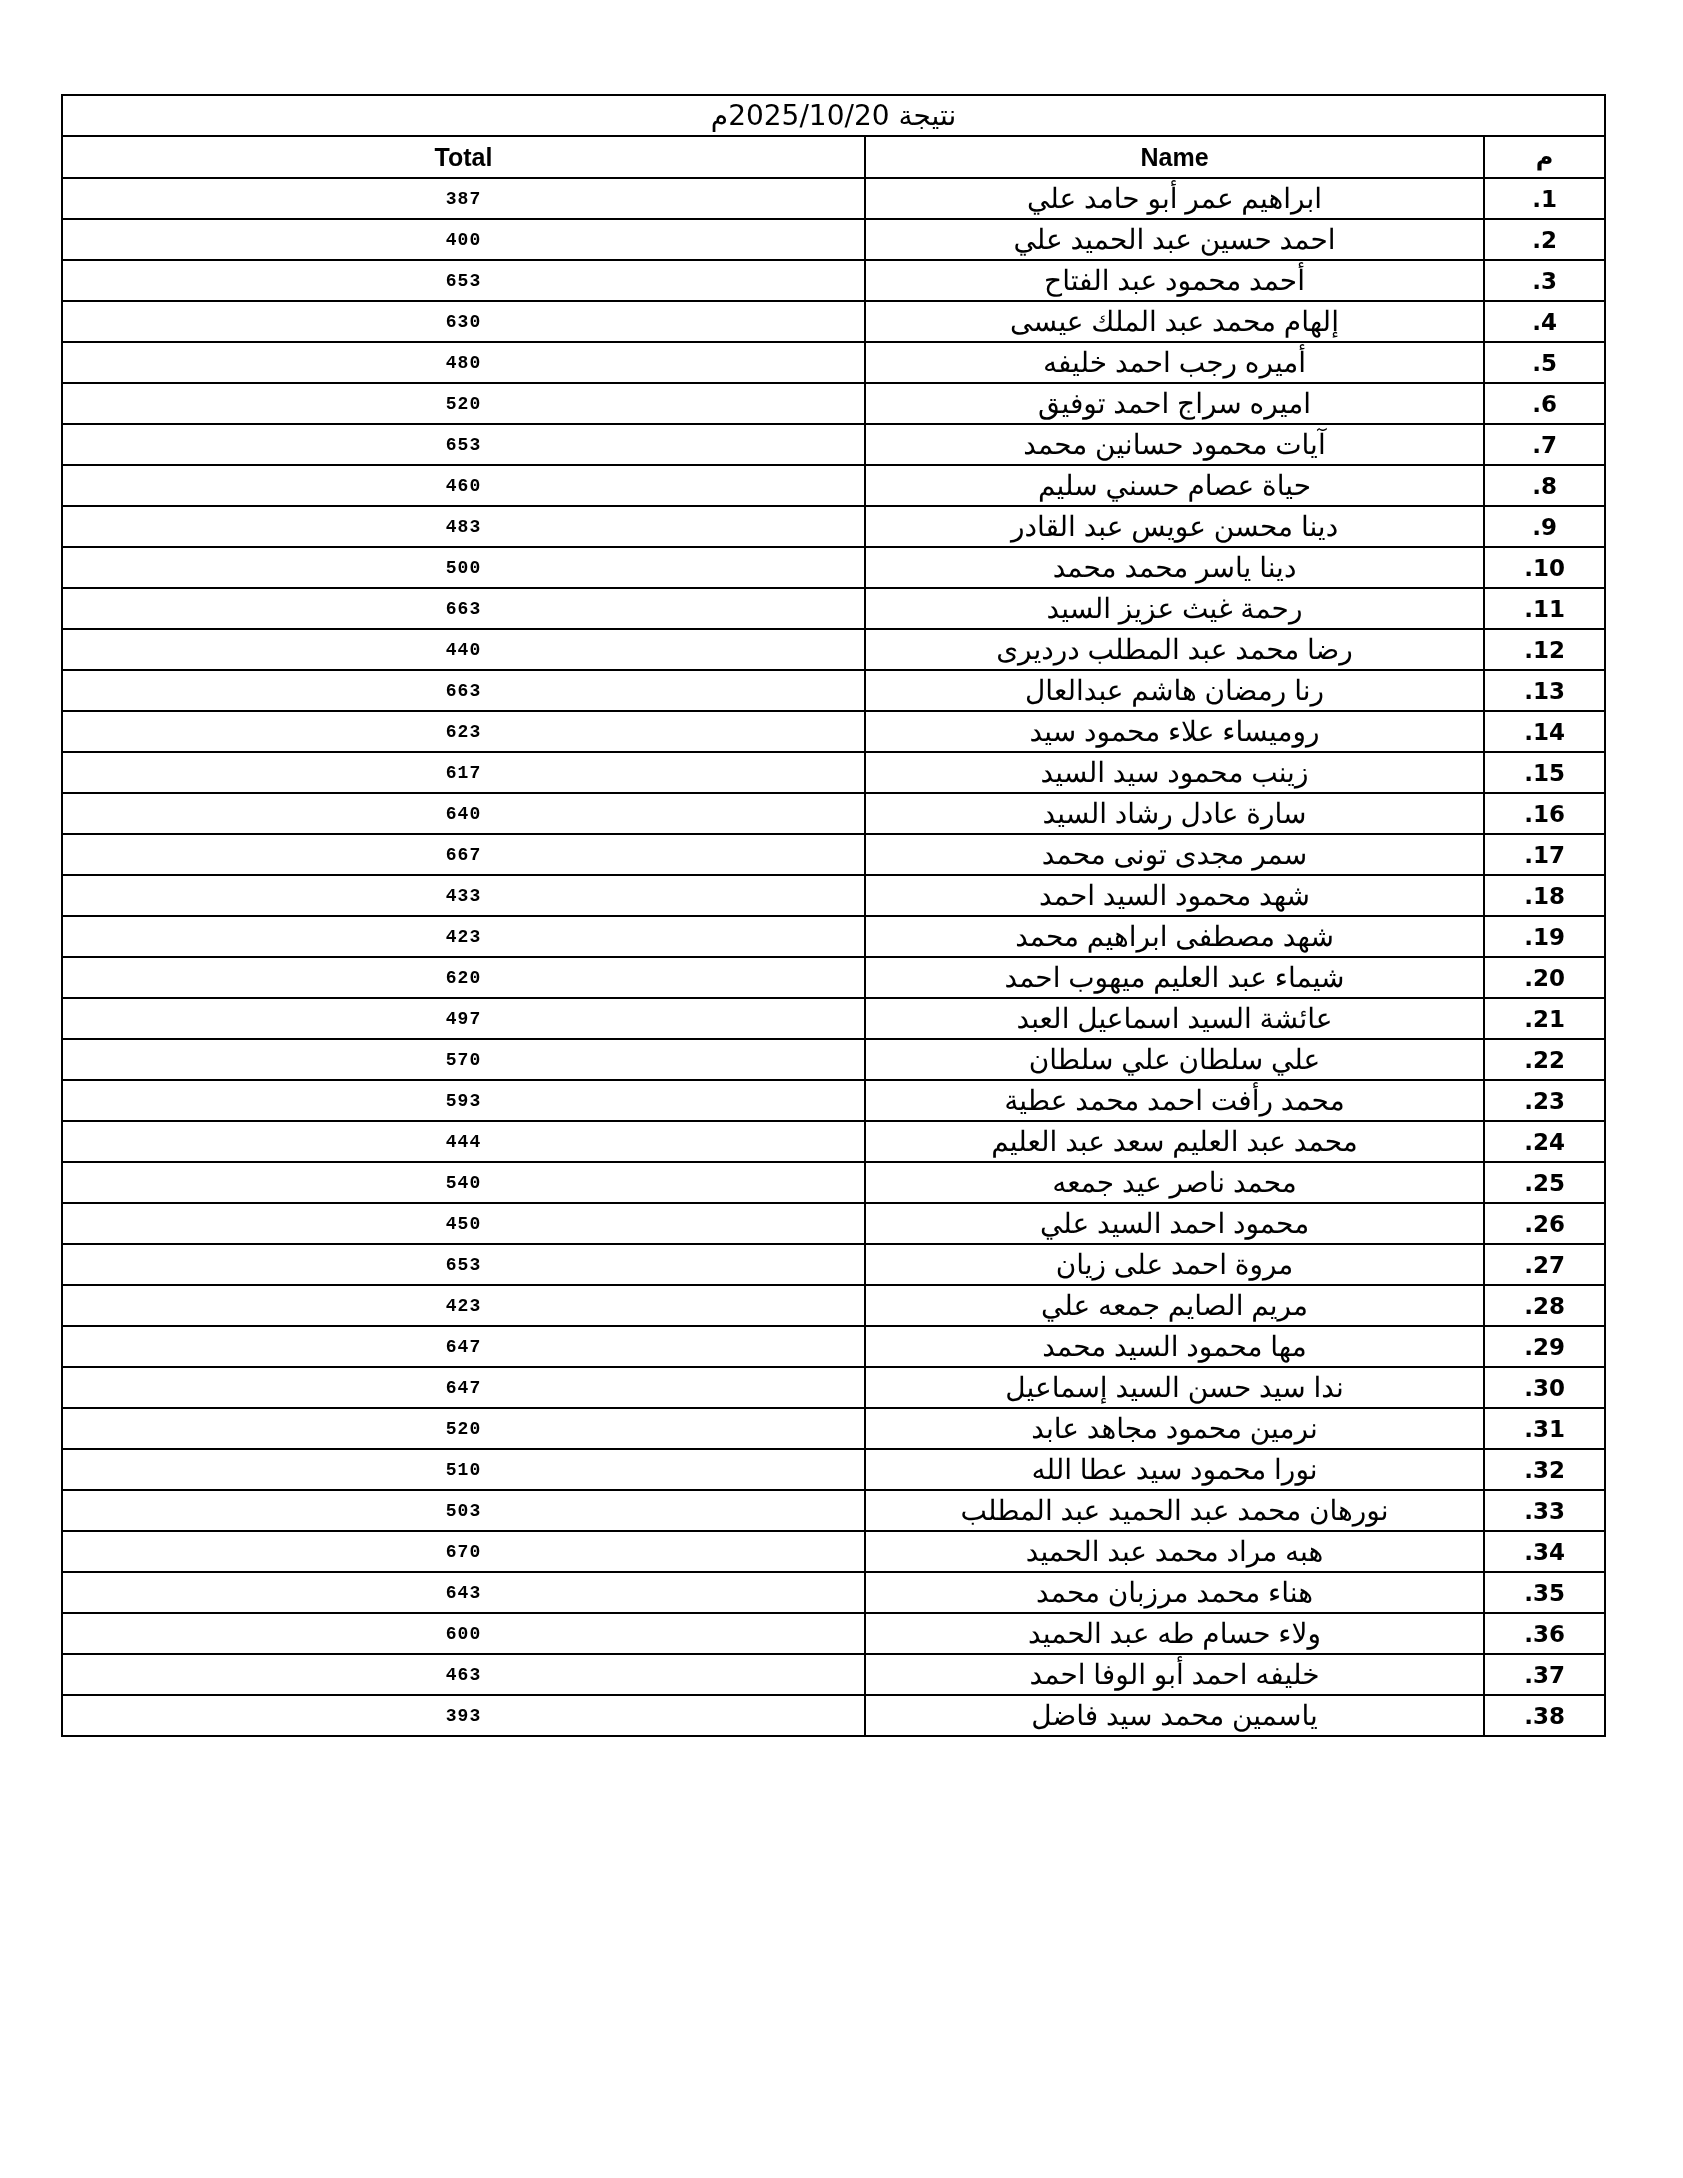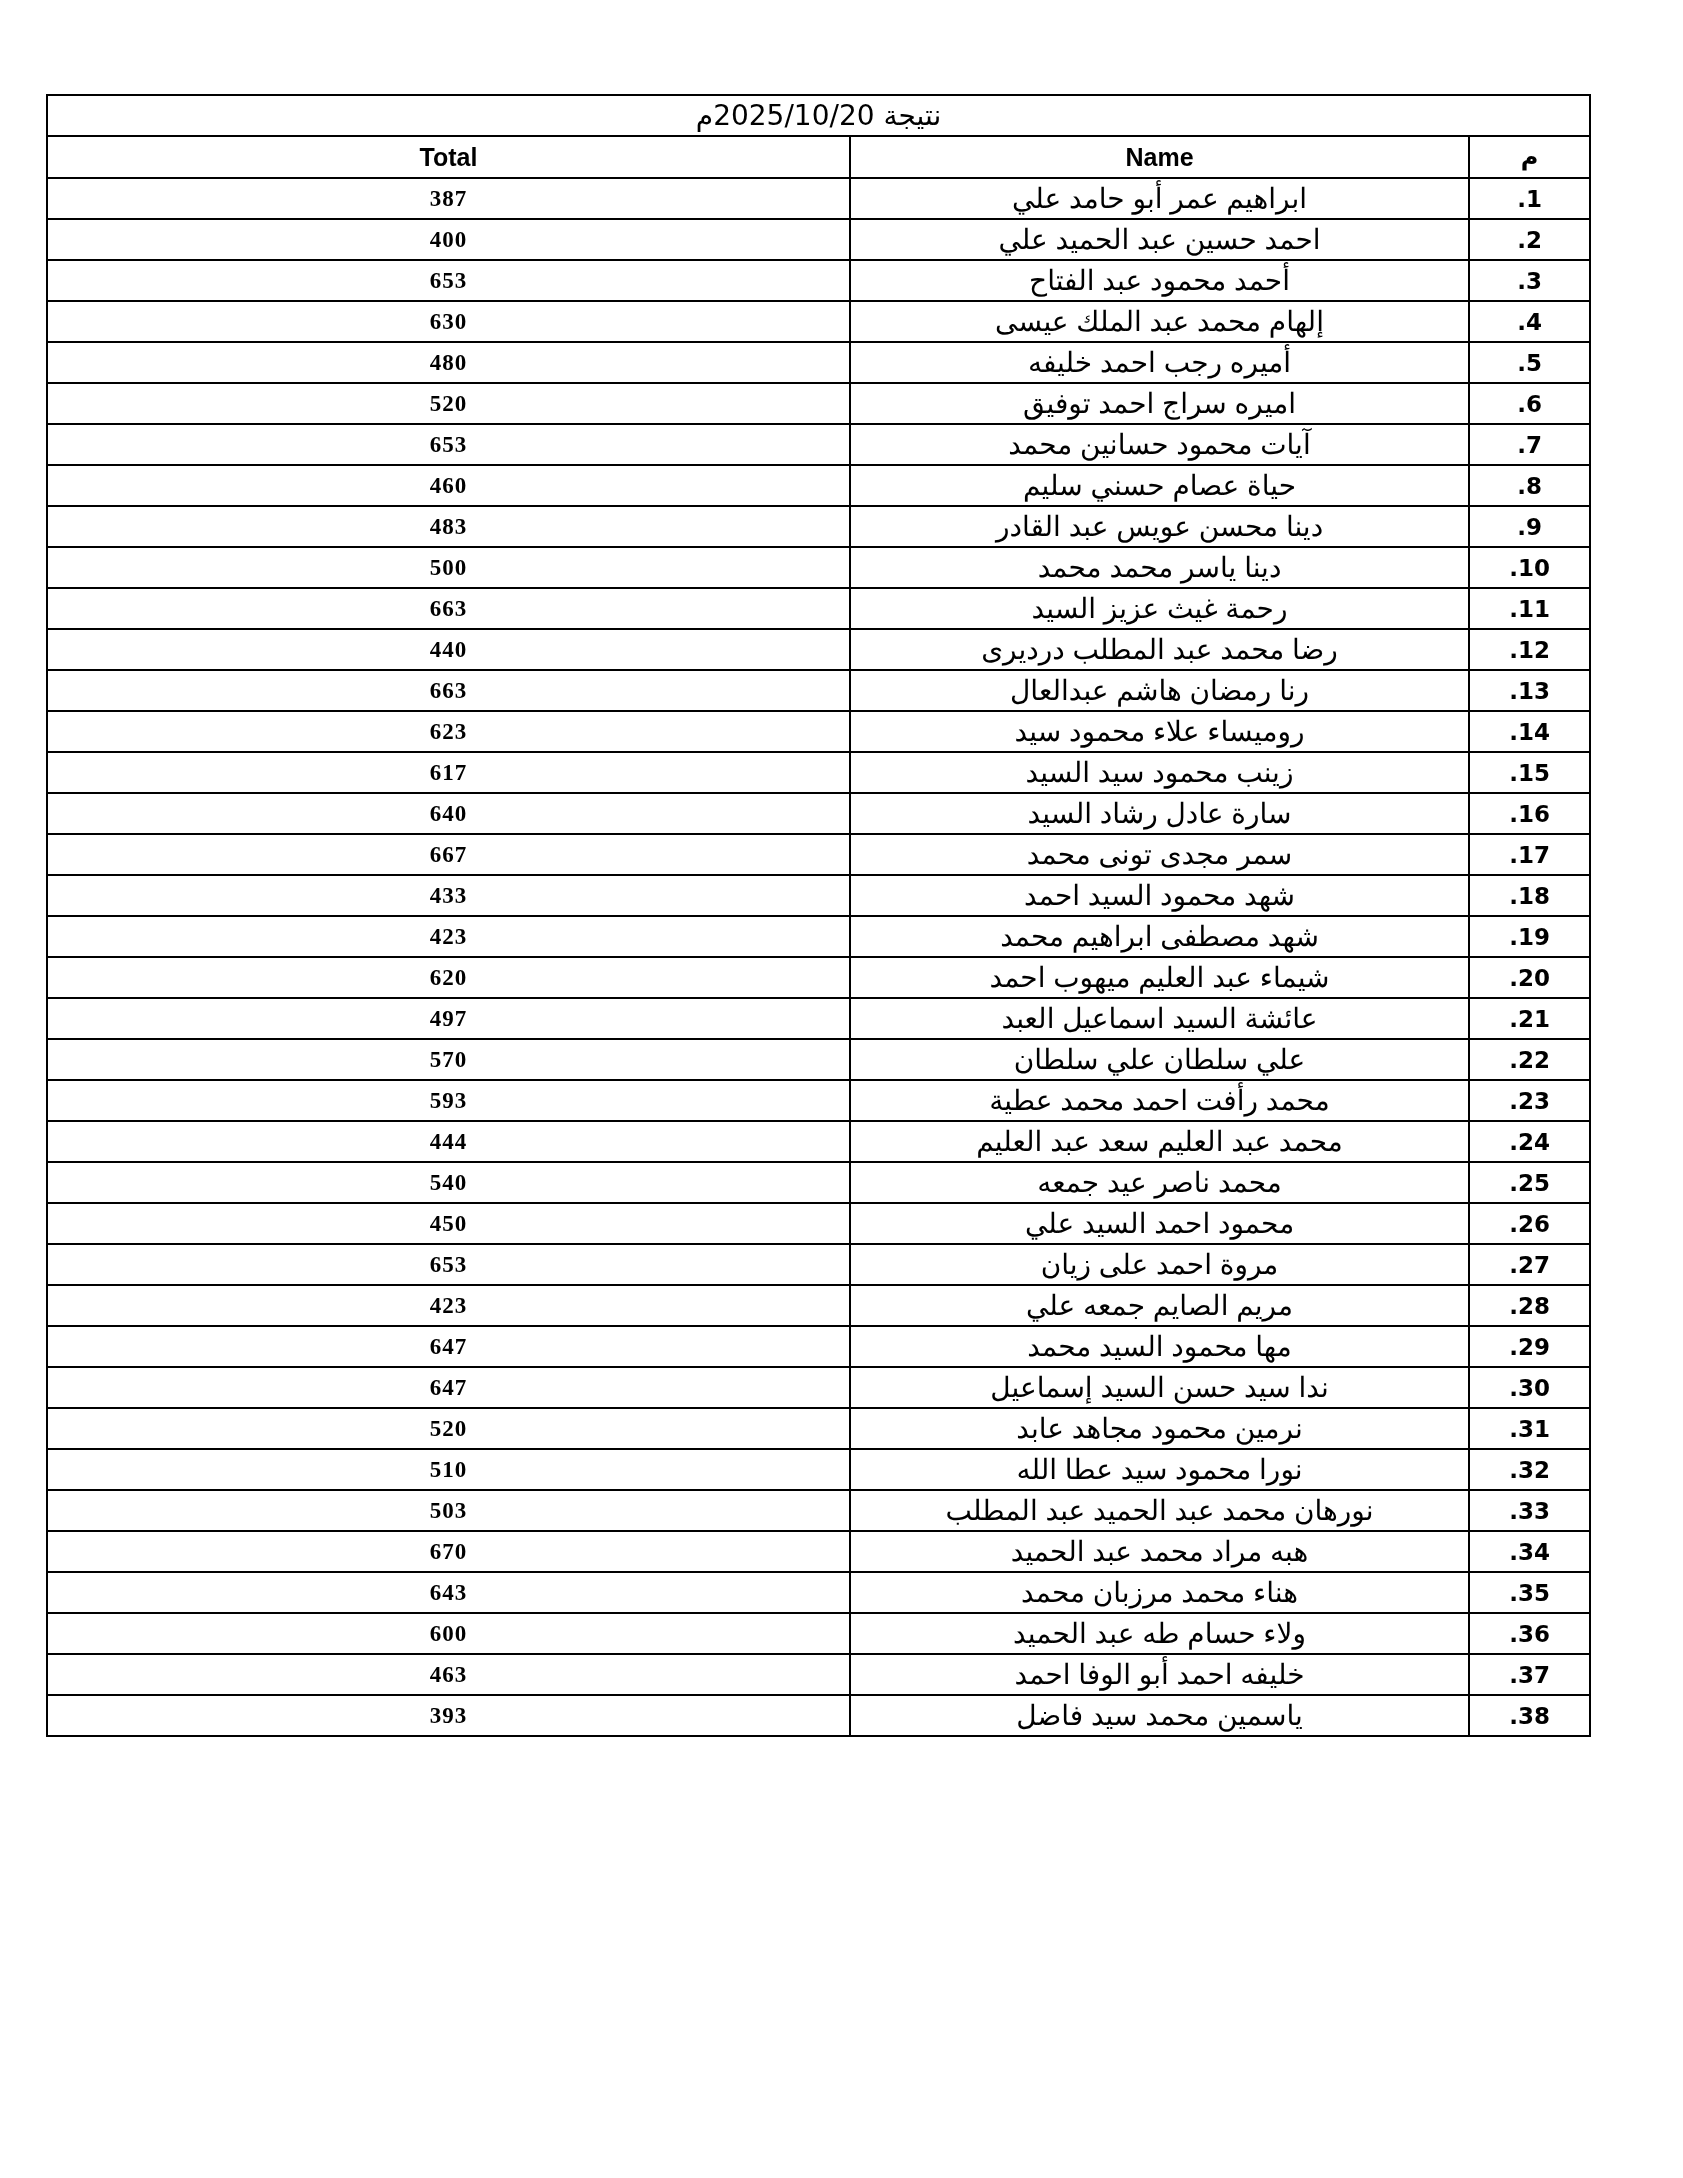--- a/index.html
+++ b/index.html
@@ -13,21 +13,21 @@
     position: relative;
     font-family: "DejaVu Sans", sans-serif;
   }
   .page {
     position: absolute;
     inset: 0;
     background: #ffffff;
   }
   table.results {
     position: absolute;
-    left: 46px;
+    left: 61px;
     top: 94px;
     width: 1542px;
     border-collapse: collapse;
     table-layout: fixed;
     direction: rtl;
   }
   table.results td, table.results th {
     border: 2px solid #000000;
     padding: 0;
     text-align: center;
@@ -67,22 +67,22 @@
     font-weight: bold;
   }
   td.cell-name {
     direction: rtl;
     font-family: Liberation Sans, sans-serif;
     font-size: 28px;
     font-weight: normal;
   }
   td.cell-total {
     direction: ltr;
-    font-family: Liberation Serif, serif;
-    font-size: 23px;
+    font-family: Liberation Mono, monospace;
+    font-size: 18px;
     font-weight: bold;
     letter-spacing: 1px;
   }
 </style>
 </head>
 <body>
 
 <div class="page">
 
   <table class="results">

